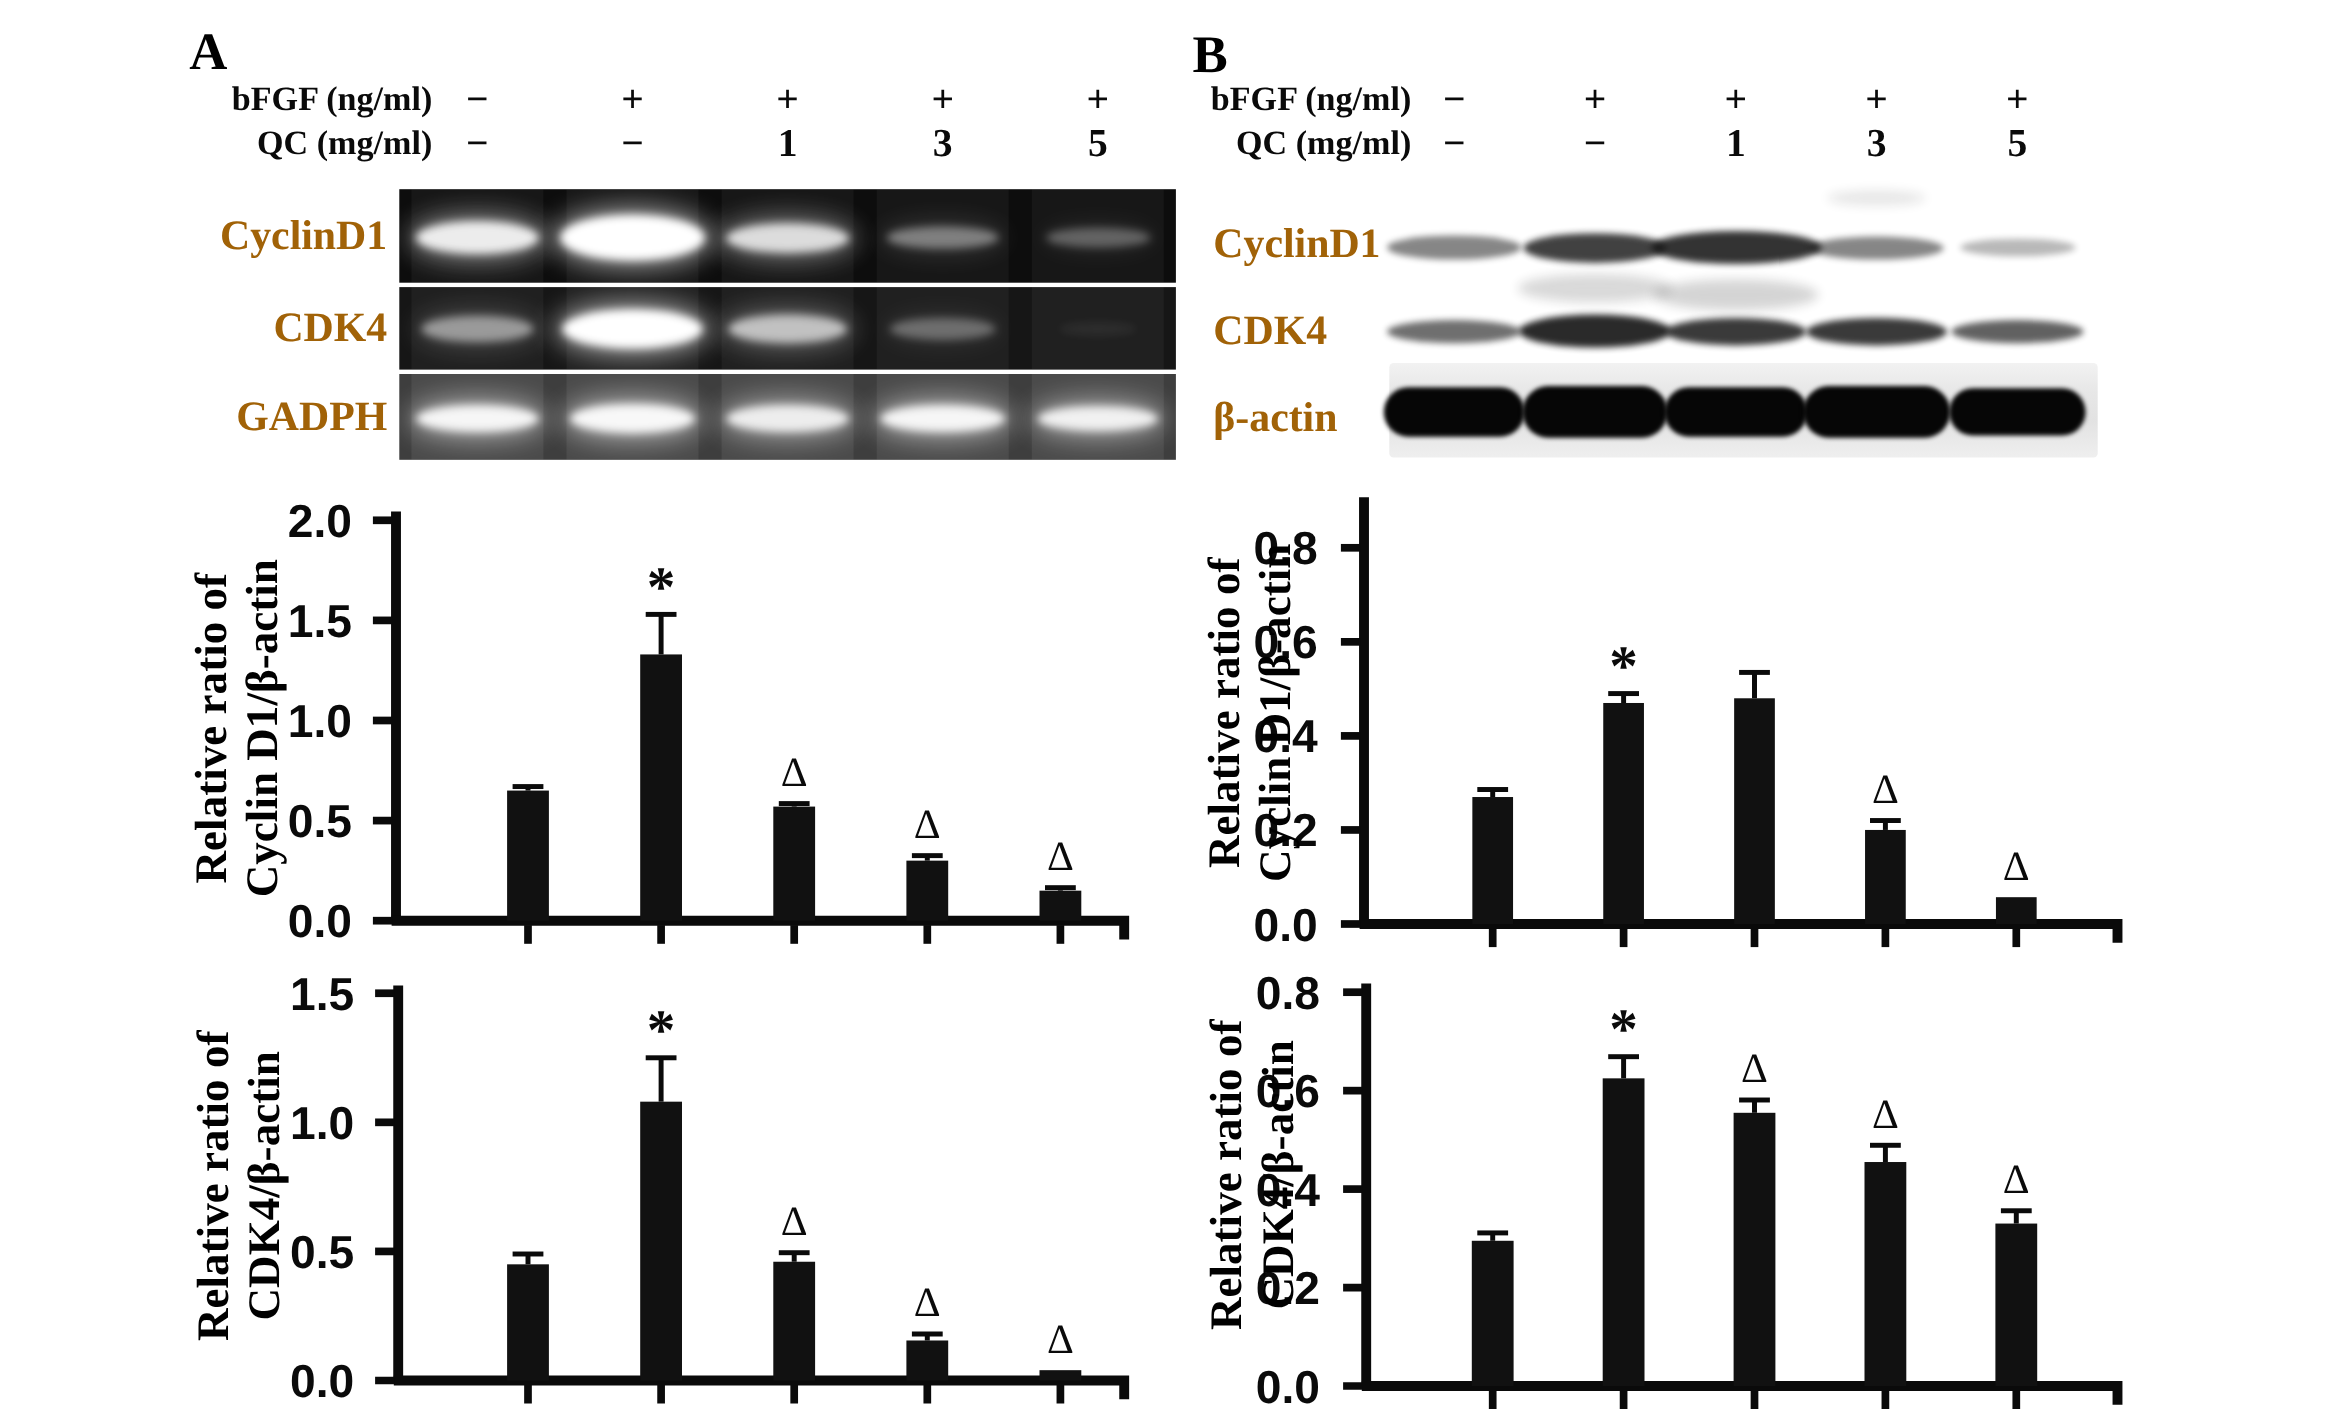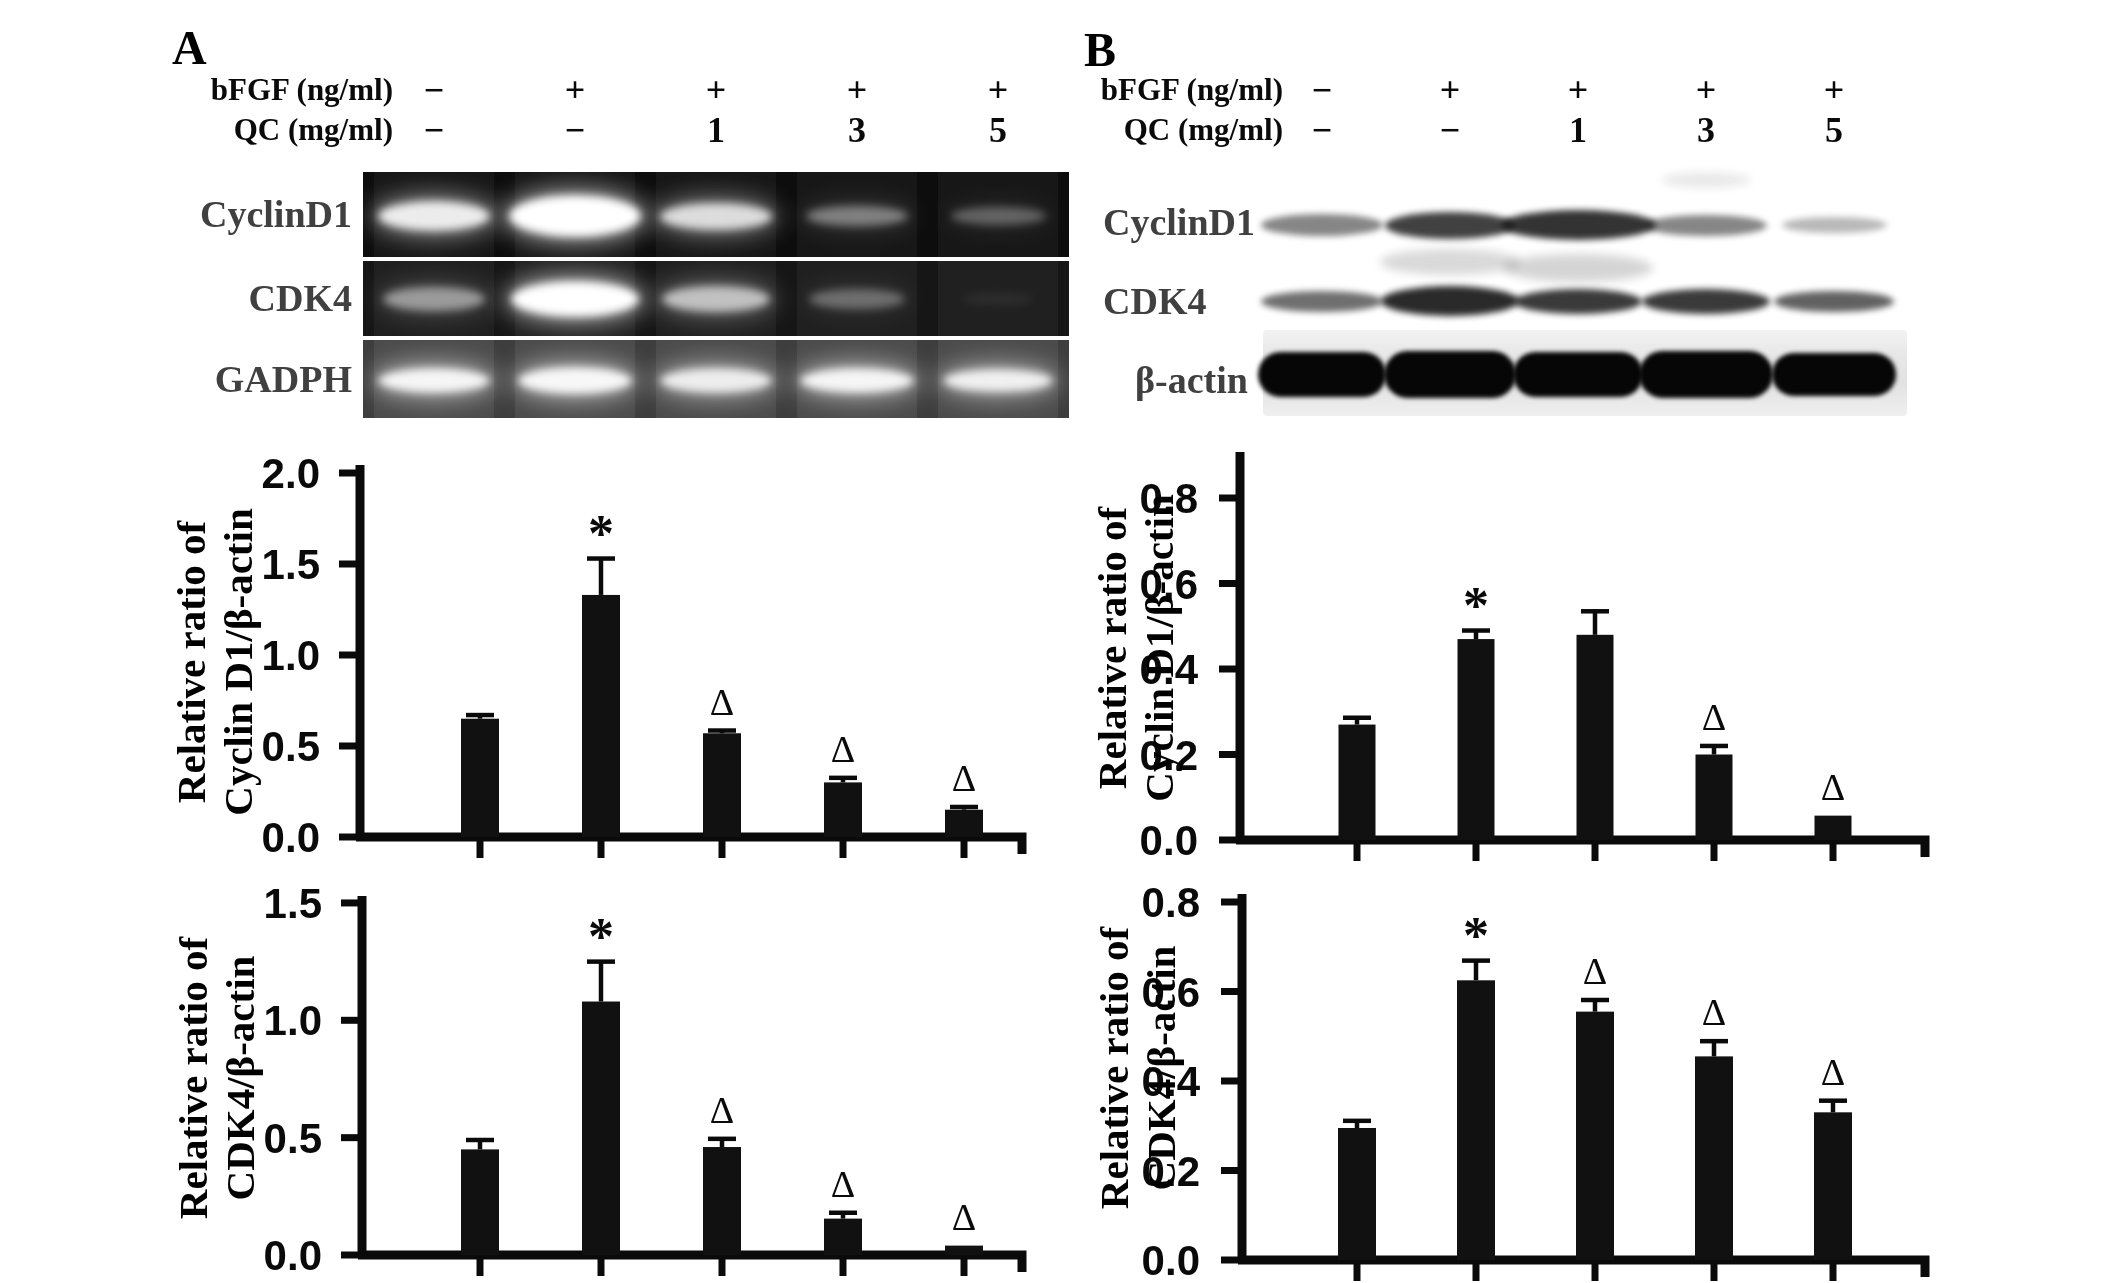--- a/index.html
+++ b/index.html
@@ -38,21 +38,21 @@
     text-align:center;
     width:70px;
     line-height:40px;
     height:40px;
   }
   .gel-row-label{
     position:absolute;
     font-family:"Liberation Serif", serif;
     font-weight:bold;
     font-size:38px;
-    color:#404040;
+    color:#a16207;
     white-space:nowrap;
     line-height:50px;height:50px;
   }
   .gel-row-label.right{ text-align:right; }
   .gel-row{
     position:absolute;
     overflow:hidden;
   }
   .lane-stripe{
     position:absolute;top:0;bottom:0;
@@ -190,21 +190,21 @@
       <div class="blot-band" style="left: 1503px; top: 254px; width: 150px; height: 28px; opacity: 0.18; filter: blur(5px);"></div>
       <div class="blot-band" style="left: 1661px; top: 173px; width: 90px; height: 14px; opacity: 0.1; filter: blur(5px);"></div>
       <div class="actin-block" style="left: 1263px; top: 330px; width: 644px; height: 86px;"></div>
       <div class="actin-band" style="left: 1258px; top: 351.5px; width: 128px; height: 45px; opacity: 1; filter: blur(2px);"></div>
       <div class="actin-band" style="left: 1384px; top: 350.5px; width: 132px; height: 47px; opacity: 1; filter: blur(2px);"></div>
       <div class="actin-band" style="left: 1513px; top: 351.5px; width: 130px; height: 45px; opacity: 1; filter: blur(2px);"></div>
       <div class="actin-band" style="left: 1639px; top: 350.5px; width: 134px; height: 47px; opacity: 1; filter: blur(2px);"></div>
       <div class="actin-band" style="left: 1772px; top: 352.5px; width: 124px; height: 43px; opacity: 1; filter: blur(2px);"></div>
       <div class="gel-row-label" style="left: 1103px; top: 197px; width: 260px;">CyclinD1</div>
       <div class="gel-row-label" style="left: 1103px; top: 276px; width: 260px;">CDK4</div>
-      <div class="gel-row-label" style="left: 1103px; top: 355px; width: 260px; margin-left: 32px;">β-actin</div>
+      <div class="gel-row-label" style="left: 1103px; top: 355px; width: 260px;">β-actin</div>
     </div>
 
   <svg id="charts" width="2126" height="1283" viewBox="0 0 2126 1283" style="position:absolute;left:0;top:0;">
       <g>
         <path d="M 360 465 V 837" stroke="#0a0a0a" stroke-width="9" fill="none"></path>
         <path d="M 356 837 H 1022 v 17" stroke="#0a0a0a" stroke-width="9" fill="none"></path>
         <line x1="339" x2="357" y1="837" y2="837" stroke="#0a0a0a" stroke-width="7"></line>
         <text x="320" y="852" text-anchor="end" class="tick-num">0.0</text>
         <line x1="339" x2="357" y1="746" y2="746" stroke="#0a0a0a" stroke-width="7"></line>
         <text x="320" y="761" text-anchor="end" class="tick-num">0.5</text>

